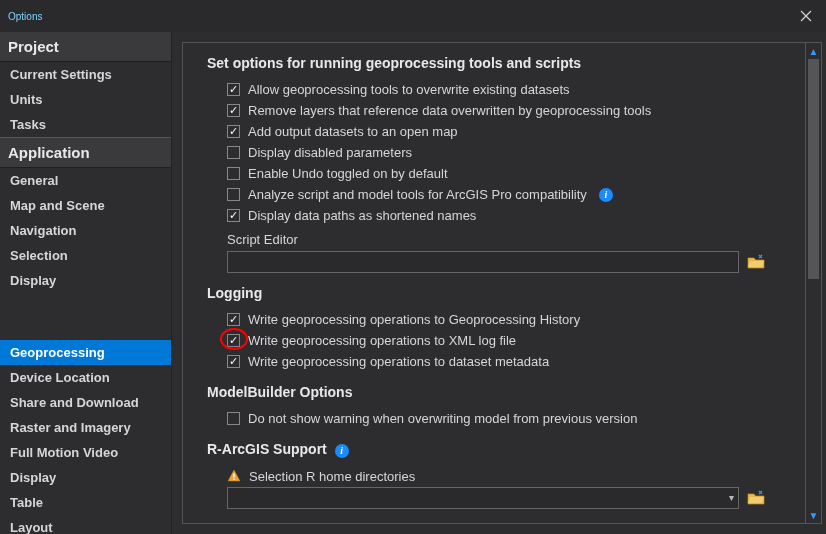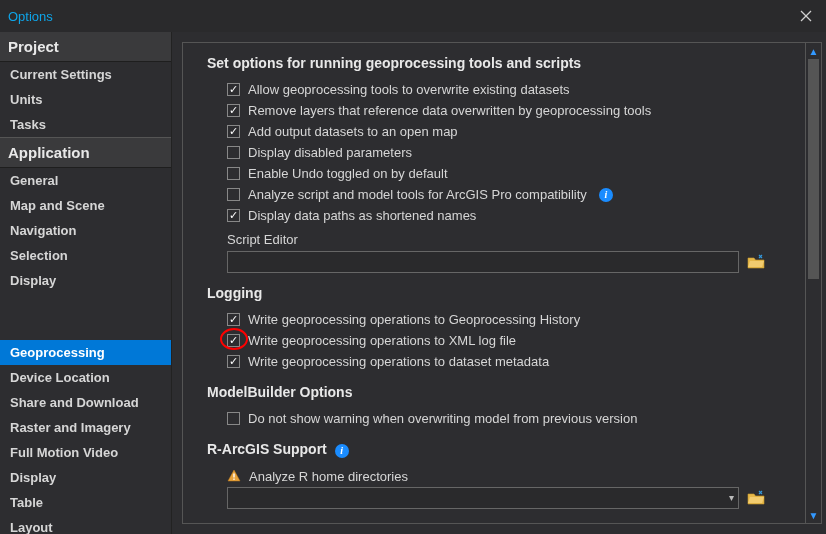--- a/index.html
+++ b/index.html
@@ -1,19 +1,19 @@
 <!DOCTYPE html>
 <html><head>
 <meta charset="utf-8">
 <style>
   * { box-sizing: border-box; margin: 0; padding: 0; font-family: "Segoe UI", Arial, sans-serif; }
   body { background: #2d2d30; color: #d0d0d0; font-size: 13px; width: 826px; height: 534px; overflow: hidden; }
   .window { width: 826px; height: 534px; background: #2d2d30; display: flex; flex-direction: column; }
   .titlebar { height: 32px; background: #2a2a2c; display: flex; align-items: center; padding: 0 8px; justify-content: space-between; }
-  .titlebar-title { color: #0ea5e9; font-size: 13px; }
+  .titlebar-title { color: #7dd3fc; font-size: 10px; }
   .close-x { width: 24px; height: 24px; display:flex; align-items:center; justify-content:center; color:#d0d0d0; cursor:pointer; }
   .body { flex:1; display:flex; overflow:hidden; }
   .sidebar { width: 172px; background: #2d2d30; border-right: 1px solid #222; overflow-y:auto;font-weight:bold; }
   .cat-header { background: #3a3a3c; color: #e8e8e8; font-size: 15px; padding: 6px 8px; border-top:1px solid #555; border-bottom:1px solid #1e1e1e; }
   .cat-header:first-child { border-top:none; }
   .nav-item { padding: 5px 10px; color: #d6d6d6; cursor:pointer; font-size:13px; }
   .nav-item.selected { background: #0078d7; color:#fff;margin-top:47px; }
   .content-wrap { flex:1; display:flex; position:relative; background:#2d2d30; padding:10px 4px 10px 10px; }
   .content { flex:1; border:1px solid #555; background:#2d2d30; overflow-y:auto; padding: 12px 40px 16px 24px; position:relative; }
   .scrollbar { width:16px; background:#2d2d30; position:relative; border:1px solid #555; border-left:none;}
@@ -143,21 +143,21 @@
 
         <h2 class="section"><span>R-ArcGIS Support</span> <span class="info-badge">i</span></h2>
         <div class="row">
           <span class="warn-icon">
             <svg viewBox="0 0 14 14">
                 <path d="M7 1 L13 12 H1 Z" fill="#e6a23c" stroke="#c47f1a" stroke-width="0.5"></path>
                 <rect x="6.3" y="4.5" width="1.4" height="4" fill="#fff"></rect>
                 <rect x="6.3" y="9.5" width="1.4" height="1.4" fill="#fff"></rect>
               </svg>
           </span>
-          <span class="label">Analyze R home directories</span>
+          <span class="label">Selection R home directories</span>
         </div>
         <div class="textbox-row">
           <div class="dropdown">
               <span class="dropdown-arrow">▾</span>
             </div>
           <span class="folder-icon">
             <svg viewBox="0 0 18 18">
                 <path d="M1 5 h6 l1.5 2 H17 v8 H1 Z" fill="#e6b84a" stroke="#c99a2e" stroke-width="0.6"></path>
                 <path d="M3 8 h14 l-2 6 H1 Z" fill="#f2cc6f"></path>
                 <path d="M12 2 l3 3 M15 2 l-3 3" stroke="#3498db" stroke-width="1.2" fill="none"></path>

